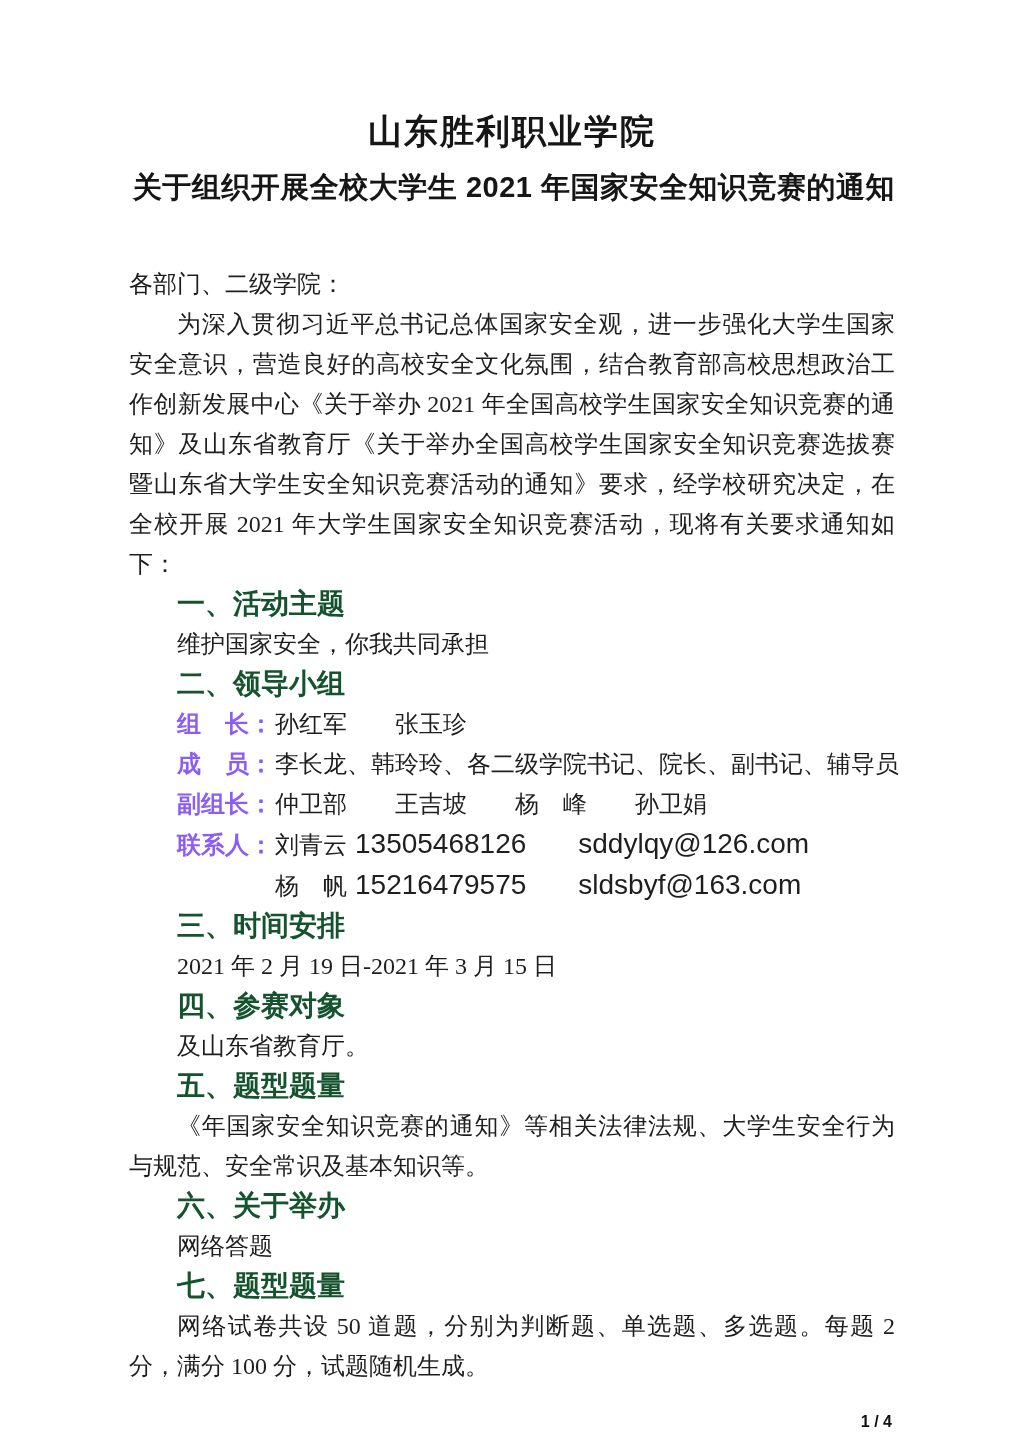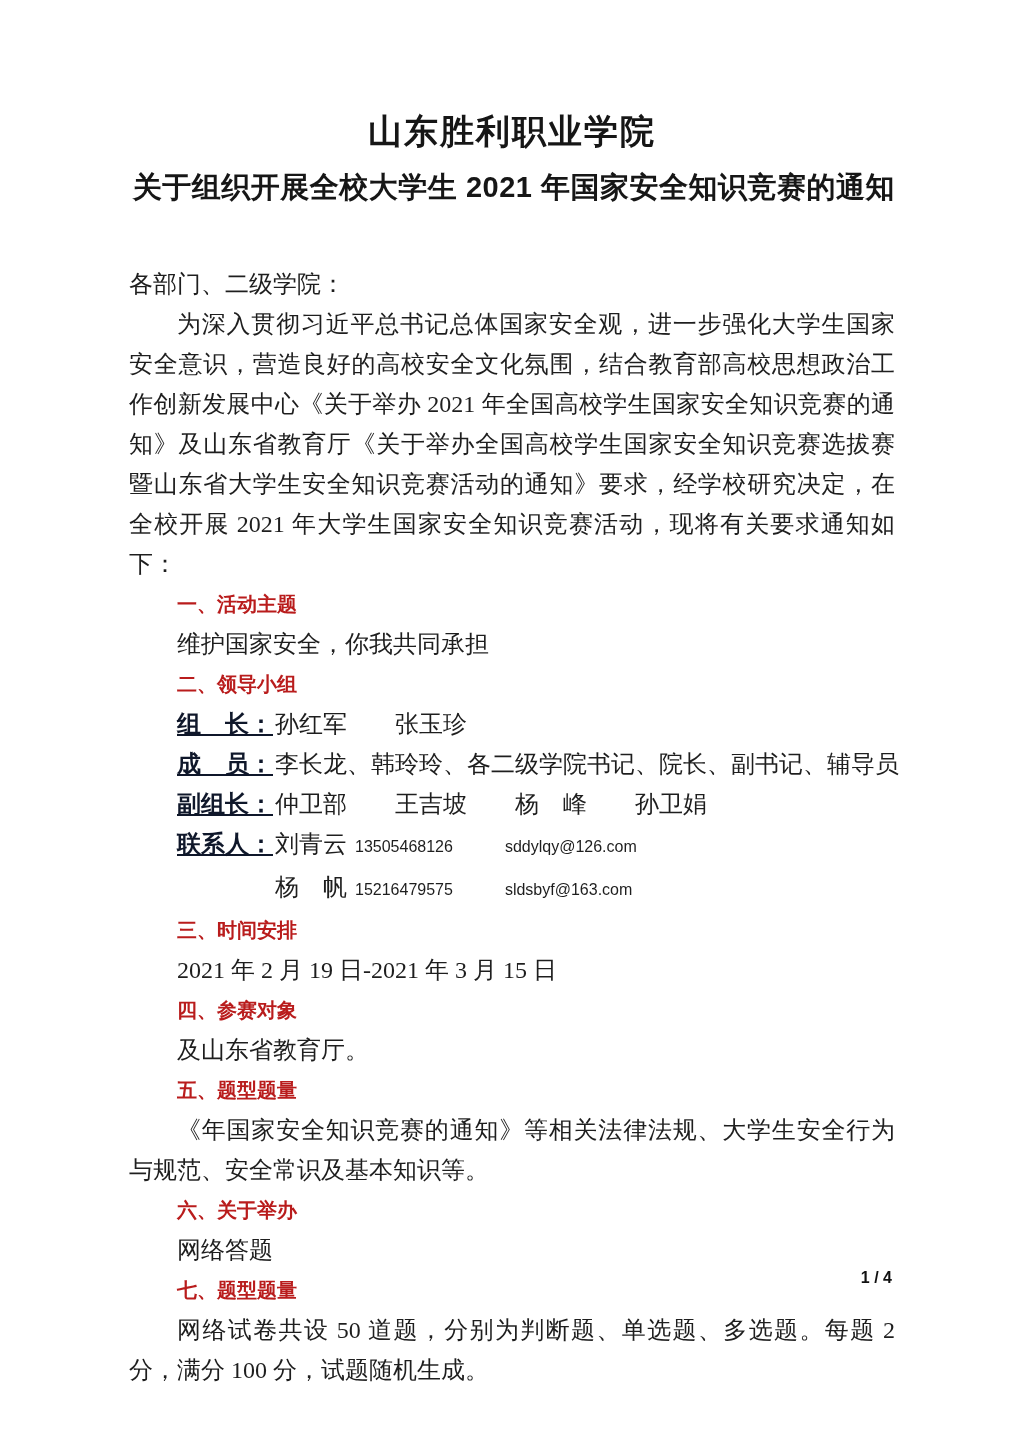--- a/index.html
+++ b/index.html
@@ -38,43 +38,42 @@
     margin-top: 57px;
     font-size: 24px;
     line-height: 40px;
   }
   .para { text-align: justify; }
   .indent { text-indent: 48px; }
   .line { padding-left: 48px; }
   .sec-heading {
     font-family: "Liberation Sans", "DejaVu Sans", sans-serif;
     font-weight: 700;
-    font-size: 20px;
+    font-size: 28px;
     line-height: 40px;
     padding-left: 48px;
-    color: #b91c1c;
+    color: #14532d;
   }
   .lead-row { padding-left: 48px; line-height: 40px; white-space: nowrap; }
   .lead-label {
     display: inline-block;
     min-width: 98px;
     font-family: "Liberation Sans", "DejaVu Sans", sans-serif;
     font-weight: 700;
-    color: #0f172a;
-    text-decoration: underline;
+    color: #8b5cf6;
   }
   .contact-name { display: inline-block; min-width: 80px; }
   .latin {
     font-family: "Liberation Sans", "DejaVu Sans", sans-serif;
-    font-size: 16px;
+    font-size: 28px;
   }
   .contact-email { margin-left: 52px; }
   .page-footer {
     position: absolute;
-    top: 1252px;
+    top: 1396px;
     right: 100px;
     font-family: "Liberation Sans", "DejaVu Sans", sans-serif;
     font-weight: 700;
     font-size: 16px;
     line-height: 20px;
     color: #111111;
   }
 </style>
 </head>
 <body>

